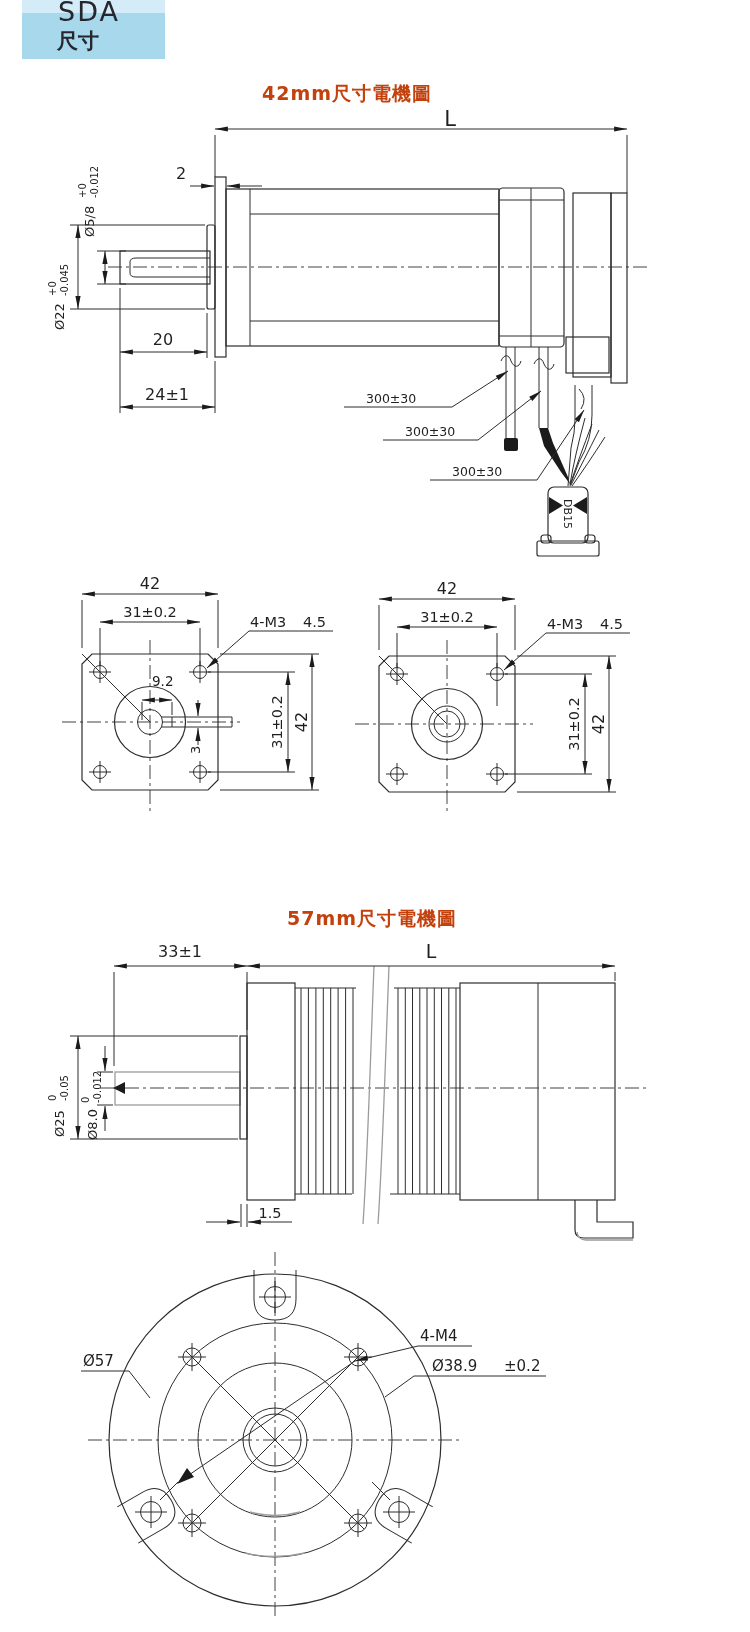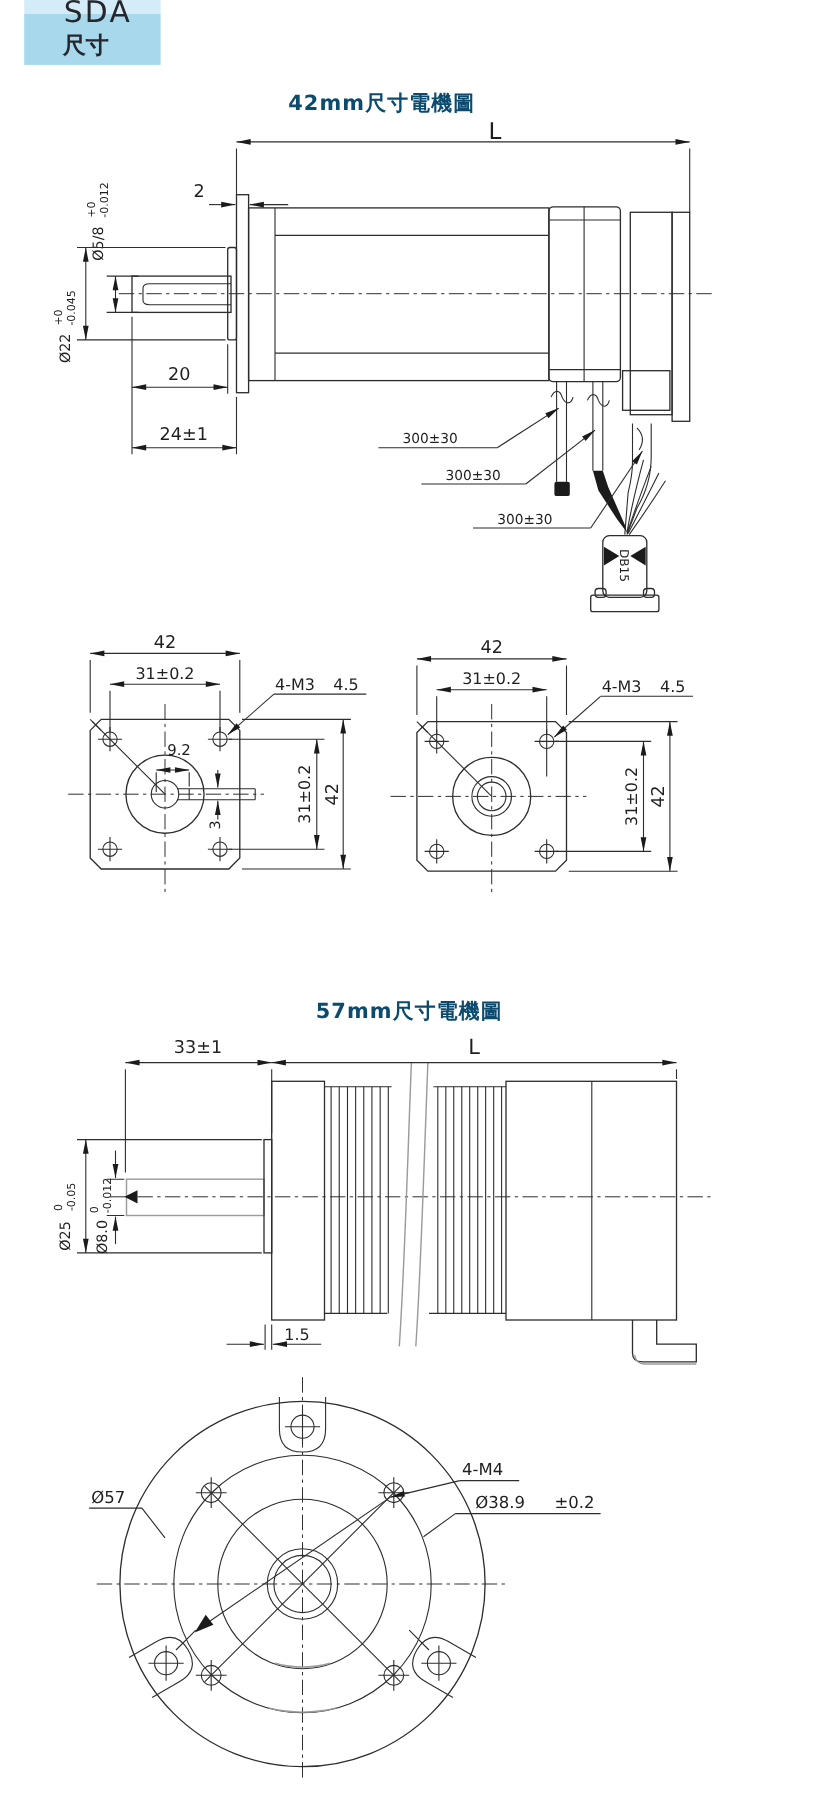--- a/index.html
+++ b/index.html
@@ -1,24 +1,24 @@
 <!DOCTYPE html>
 <html><head>
 <meta charset="utf-8">
 <style>
   html,body{margin:0;padding:0;background:#ffffff;}
   body{width:750px;height:1632px;position:relative;overflow:hidden;
        font-family:"DejaVu Sans","Liberation Sans",sans-serif;color:#1f1f1f;}
-  .hdr-box{position:absolute;left:22px;top:0;width:124px;height:59px;
+  .hdr-box{position:absolute;left:22px;top:0;width:143px;height:59px;
        background:linear-gradient(#d3ecf7 0 13px,#a7d8eb 13px);padding:0;}
   .hdr-product{position:absolute;left:36px;top:-4px;font-size:27px;letter-spacing:2px;
        color:#26262e;font-weight:500;}
   .hdr-sub{position:absolute;left:35px;top:27px;font-size:21px;color:#26262e;font-weight:bold;}
   .sec-title{position:absolute;transform:translateX(-50%);font-size:19px;font-weight:bold;
-       color:#0c4a6e;letter-spacing:1px;white-space:nowrap;}
+       color:#c2410c;letter-spacing:1px;white-space:nowrap;}
   #t42{left:347px;top:81px;}
   #t57{left:372px;top:906px;text-align:center;}
   svg{position:absolute;left:0;top:0;}
   svg text{font-family:"DejaVu Sans","Liberation Sans",sans-serif;fill:#1f1f1f;}
   .ln{stroke:#2d2d2d;stroke-width:1.2;fill:none;}
   .lnth{stroke:#2d2d2d;stroke-width:1;fill:none;}
   .dim{stroke:#2d2d2d;stroke-width:1;fill:none;}
   .cl{stroke:#2d2d2d;stroke-width:0.9;fill:none;stroke-dasharray:14 4 3 4;}
   .gray{stroke:#9b9b9b;stroke-width:1.3;fill:none;}
   .blk{fill:#1b1b1b;stroke:none;}

